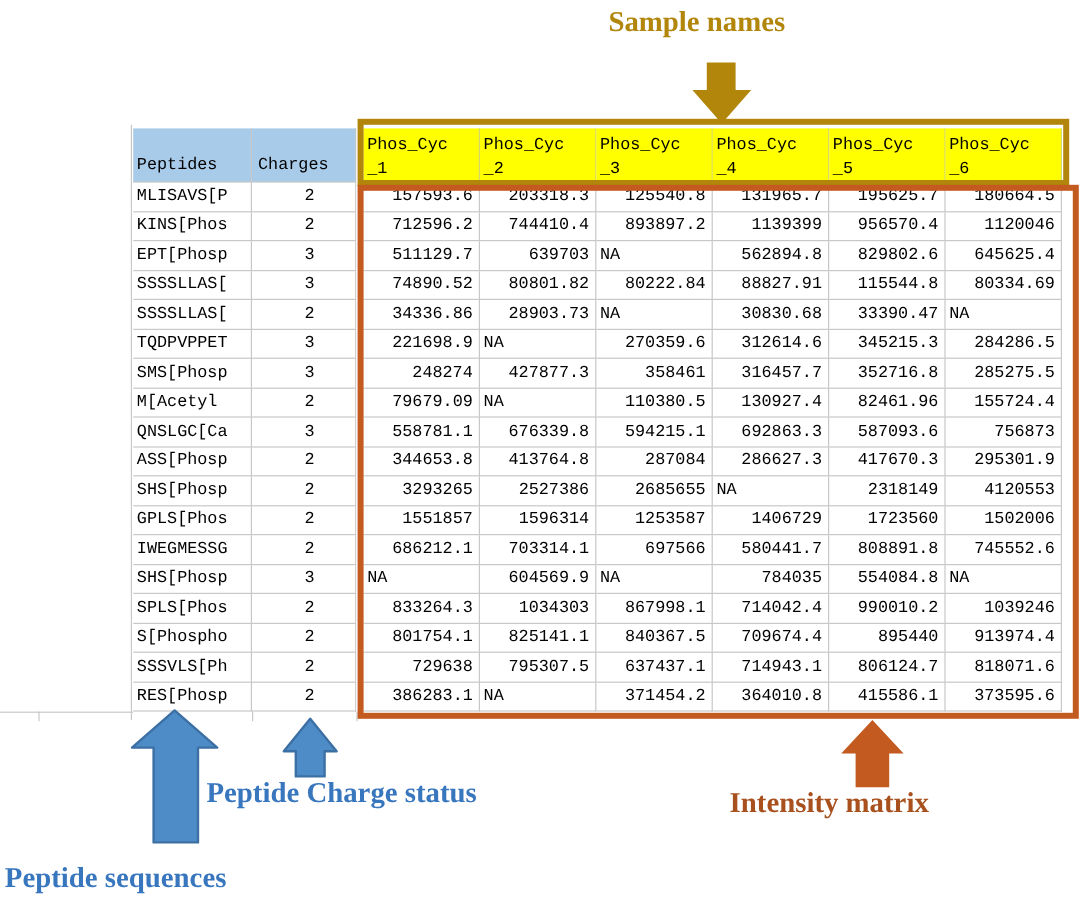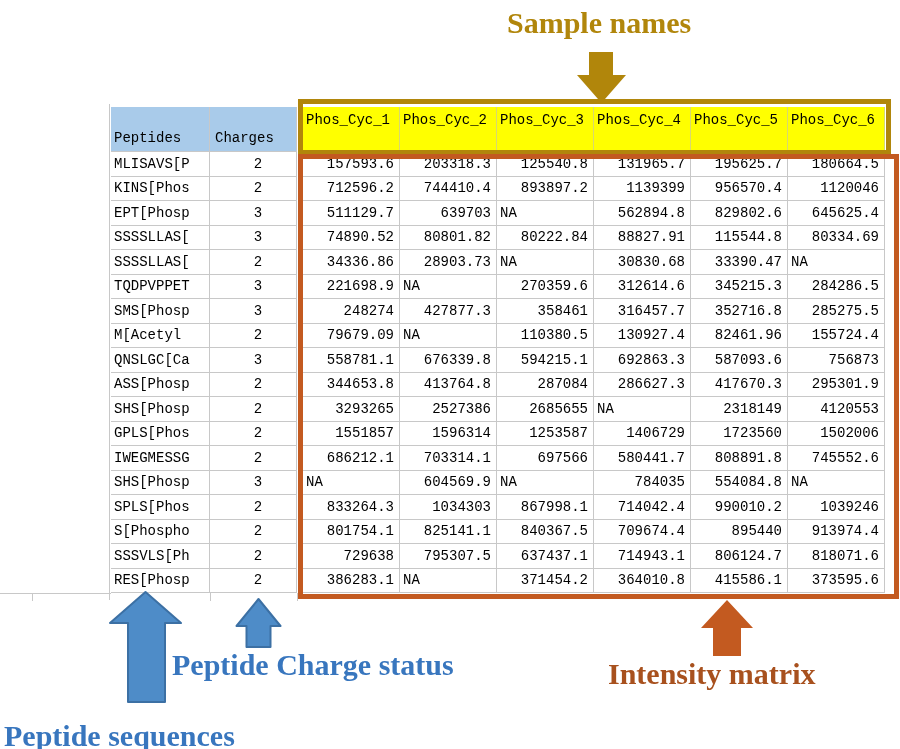--- a/index.html
+++ b/index.html
@@ -4,21 +4,21 @@
 <style>
   :root{
     --gold:#B1860B; --yellow:#FFFF00; --header-blue:#A9CBEA;
     --blue-text:#3876BE; --blue-fill:#4E8CC8; --blue-stroke:#3C70A4;
     --orange:#C35A20; --orange-text:#A8511E; --grid:#C8C8C8;
   }
   html,body{margin:0;padding:0;background:#fff;}
   #stage{position:relative;width:900px;height:749px;background:#fff;overflow:hidden;
          font-family:"Liberation Sans",sans-serif;}
   .ann{position:absolute;font-family:"Liberation Serif",serif;font-weight:bold;
-       font-size:30px;white-space:nowrap;line-height:1.1;}
+       font-size:24px;white-space:nowrap;line-height:1.1;}
   #sample-names{left:507px;top:6px;color:var(--gold);}
   #peptide-sequences{left:4px;top:701px;color:var(--blue-text);margin-top:18px;}
   #peptide-charge{left:172px;top:648px;color:var(--blue-text);}
   #intensity-matrix{left:608px;top:657px;color:var(--orange-text);}
 
   #arrows{position:absolute;left:0;top:0;width:900px;height:749px;pointer-events:none;}
   .arr-gold{fill:var(--gold);}
   .arr-blue{fill:var(--blue-fill);stroke:var(--blue-stroke);stroke-width:2;stroke-linejoin:round;}
   .arr-orange{fill:var(--orange);}
 
@@ -29,22 +29,22 @@
   #header-row{height:45px;}
   .cell{box-sizing:border-box;overflow:hidden;white-space:nowrap;
         border-right:1px solid var(--grid);border-bottom:1px solid var(--grid);
         display:flex;align-items:center;}
   .c-pep{width:99px;padding-left:3px;justify-content:flex-start;}
   .c-chg{width:87px;justify-content:center;padding-left:10px;}
   .c-gap{width:6px;border:none;background:#fff;}
   .c-val{width:97px;justify-content:flex-end;padding-right:5px;}
   .c-val.na{justify-content:flex-start;padding-left:3px;}
   .hdr{background:var(--header-blue);align-items:flex-end;padding-bottom:5px;text-align:right;}
-  .hdr-sample{background:var(--yellow);align-items:flex-start;flex-direction:row;
-              justify-content:flex-start;display:flex;line-height:20px;padding:3px 0 0 3px;
+  .hdr-sample{background:var(--yellow);align-items:flex-start;flex-direction:column;
+              justify-content:center;display:flex;line-height:20px;padding:3px 0 0 3px;
               border-right:1px solid #d8d870;}
   .hdr-sample span{display:block;}
 
   
   #gold-box{position:absolute;left:298px;top:99px;width:593px;height:56px;
             border:5px solid var(--gold);box-sizing:border-box;pointer-events:none;}
   #orange-box{position:absolute;left:298px;top:154px;width:601px;height:445px;
             border:5px solid var(--orange);box-sizing:border-box;pointer-events:none;}
 
   

